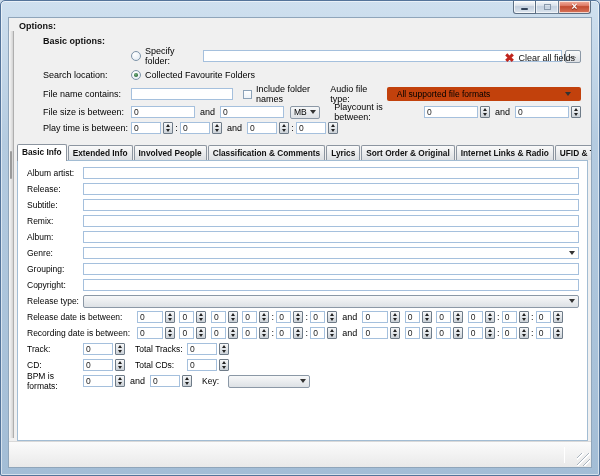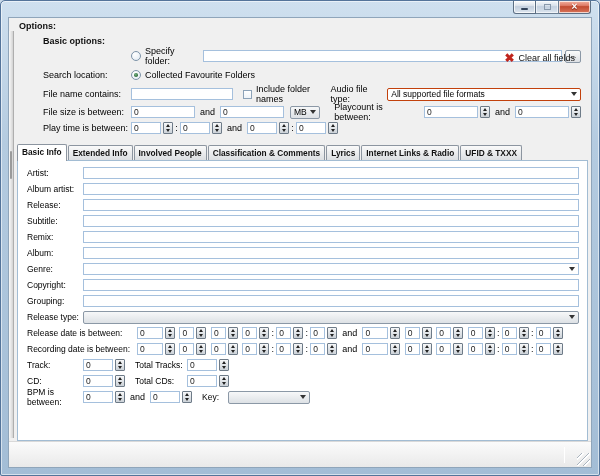--- a/index.html
+++ b/index.html
@@ -58,21 +58,21 @@
   .spin i { display:block; width:0; height:0; }
   .spin .up { border-left:2.5px solid transparent; border-right:2.5px solid transparent; border-bottom:3px solid #222; }
   .spin .down { border-left:2.5px solid transparent; border-right:2.5px solid transparent; border-top:3px solid #222; }
 
   .selectbox { height:13px; border:1px solid #8b98a6; border-radius:2px; background:linear-gradient(180deg,#f7f8f9,#dde1e5);
                display:flex; align-items:center; font-size:8.5px; padding:0 3px; }
   .selectbox .caret, .combowrap .caret { width:0; height:0; border-left:3px solid transparent; border-right:3px solid transparent; border-top:4px solid #333; margin-left:auto; flex:none; }
   .selectbox .selval { white-space:nowrap; overflow:hidden; }
   .combowrap { display:flex; align-items:center; border:1px solid #a5c0dd; background:#fff; height:12px; padding-right:3px; }
   .combowrap input { border:none; height:10px; }
-  .whitecombo { border:1px solid #c2410c; background:#fff; }
+  .whitecombo { border:7px solid #c2410c; background:#fff; }
   .whitecombo .selval { font-size:8.5px; }
 
   .tabstrip { display:flex; align-items:center; margin:9px 3px 0 8px; position:relative; z-index:2; }
   .tab { font-size:8.3px; font-weight:bold; padding:2px 4px 2px 4px; border:1px solid #8c95a0; border-bottom:none; margin-right:1px;
          background:linear-gradient(180deg,#fafafa,#dcdfe2); border-radius:2px 2px 0 0; color:#111; white-space:nowrap; }
   .tab.active { background:#fff; padding-bottom:4px; margin-bottom:-1px; }
 
   .panel { margin:0 3px 0 8px; background:#fff; border:1px solid #a2bcd3; height:297px; padding:6px 8px 0 9px; position:relative; z-index:1; }
   .frow { display:flex; align-items:center; margin-bottom:4px; height:12px; }
   .frow .plabel { font-size:8.5px; width:56px; flex:none; }
@@ -191,29 +191,26 @@
           </span>
       </div>
     </div>
 
     <div class="tabstrip" id="tabstrip">
         <div class="tab active">Basic Info</div>
         <div class="tab">Extended Info</div>
         <div class="tab">Involved People</div>
         <div class="tab">Classification &amp; Comments</div>
         <div class="tab">Lyrics</div>
+        <div class="tab">Sort Order &amp; Original</div>
         <div class="tab">Internet Links &amp; Radio</div>
         <div class="tab">UFID &amp; TXXX</div>
       </div>
 
     <div class="panel" id="panel">
-        <div class="frow">
-          <span class="plabel">Artist:</span>
-          <input class="tin flex1" value="" style="">
-        </div>
         <div class="frow">
           <span class="plabel">Album artist:</span>
           <input class="tin flex1" value="" style="">
         </div>
         <div class="frow">
           <span class="plabel">Release:</span>
           <input class="tin flex1" value="" style="">
         </div>
         <div class="frow">
           <span class="plabel">Subtitle:</span>
@@ -228,25 +225,25 @@
           <input class="tin flex1" value="" style="">
         </div>
         <div class="frow">
           <span class="plabel">Genre:</span>
           <div class="combowrap flex1">
             <input class="tin flex1" value="" style="">
             <span class="caret"></span>
           </div>
         </div>
         <div class="frow">
+          <span class="plabel">Grouping:</span>
+          <input class="tin flex1" value="" style="">
+        </div>
+        <div class="frow">
           <span class="plabel">Copyright:</span>
-          <input class="tin flex1" value="" style="">
-        </div>
-        <div class="frow">
-          <span class="plabel">Grouping:</span>
           <input class="tin flex1" value="" style="">
         </div>
         <div class="frow">
           <span class="plabel">Release type:</span>
           <div class="selectbox flex1">
             <span class="selval"></span>
             <span class="caret"></span>
           </div>
         </div>
         <div class="frow">
@@ -419,21 +416,21 @@
             <i class="down"></i>
           </span>
           <span class="plabel2">Total CDs:</span>
           <input class="tin num" value="0" style="">
           <span class="spin">
             <i class="up"></i>
             <i class="down"></i>
           </span>
         </div>
         <div class="frow">
-          <span class="plabel">BPM is between:</span>
+          <span class="plabel">BPM is formats:</span>
           <input class="tin num" value="0" style="">
           <span class="spin">
             <i class="up"></i>
             <i class="down"></i>
           </span>
           <span class="conj">and</span>
           <input class="tin num" value="0" style="">
           <span class="spin">
             <i class="up"></i>
             <i class="down"></i>

